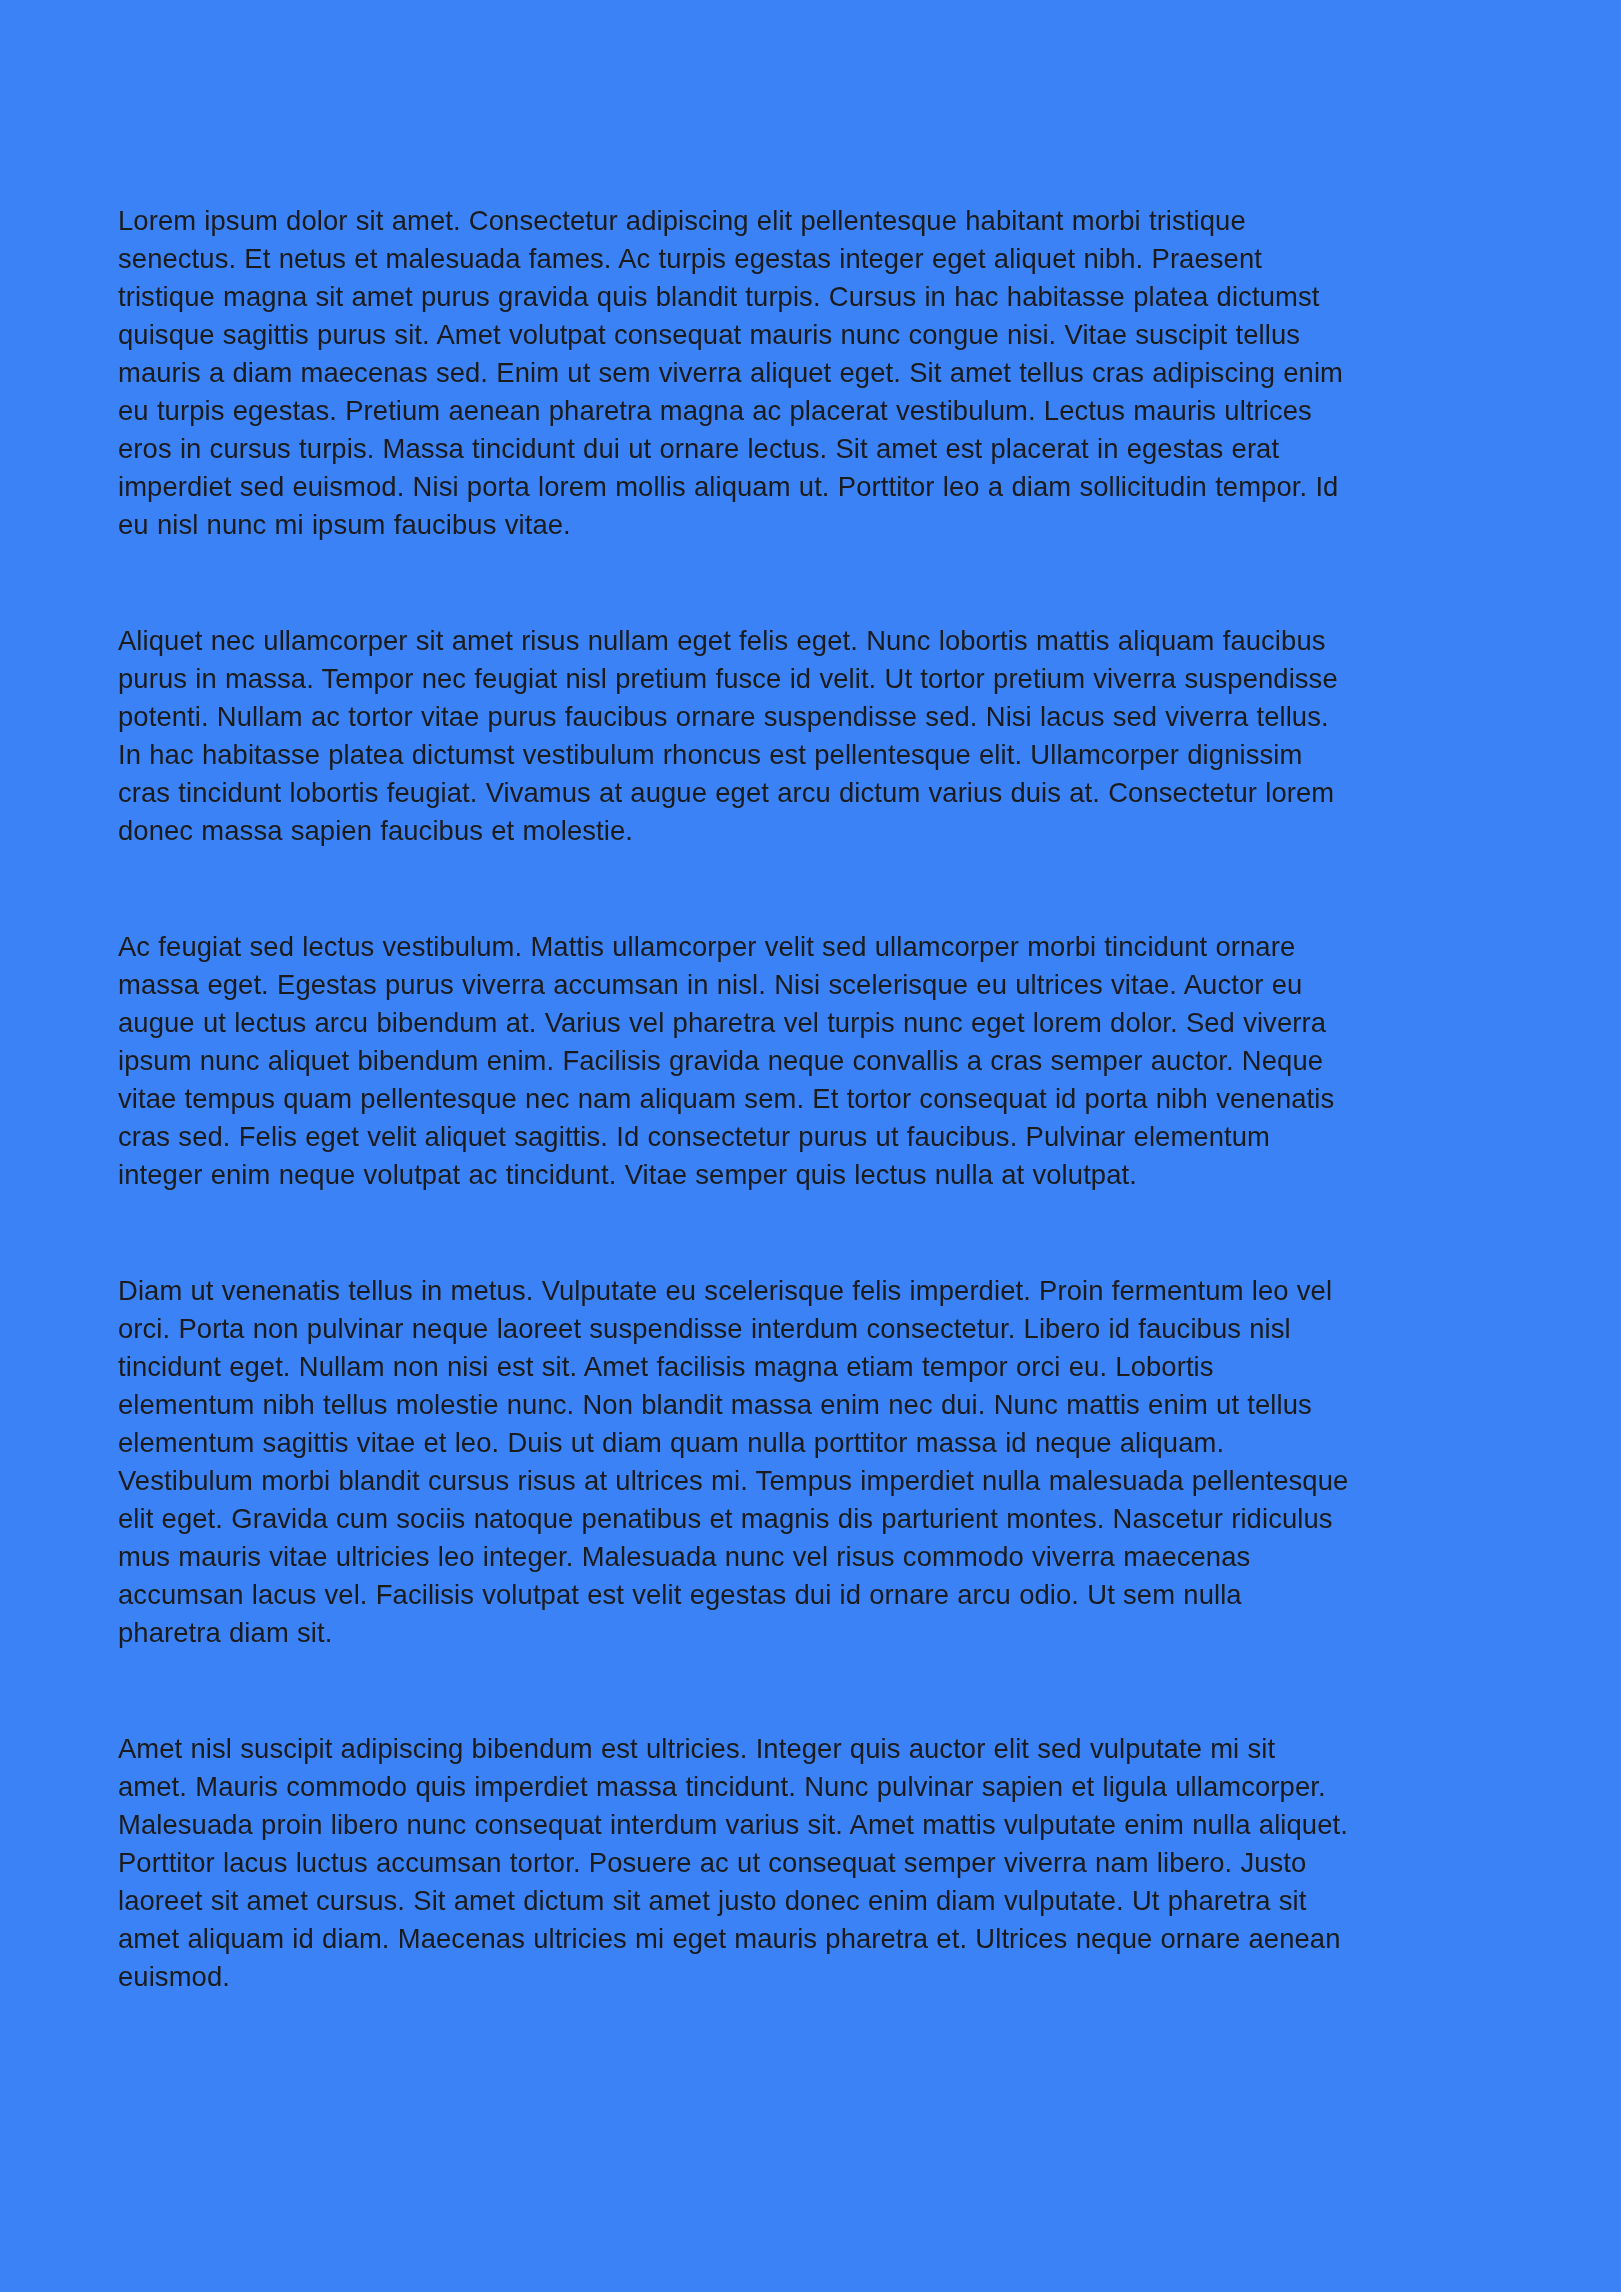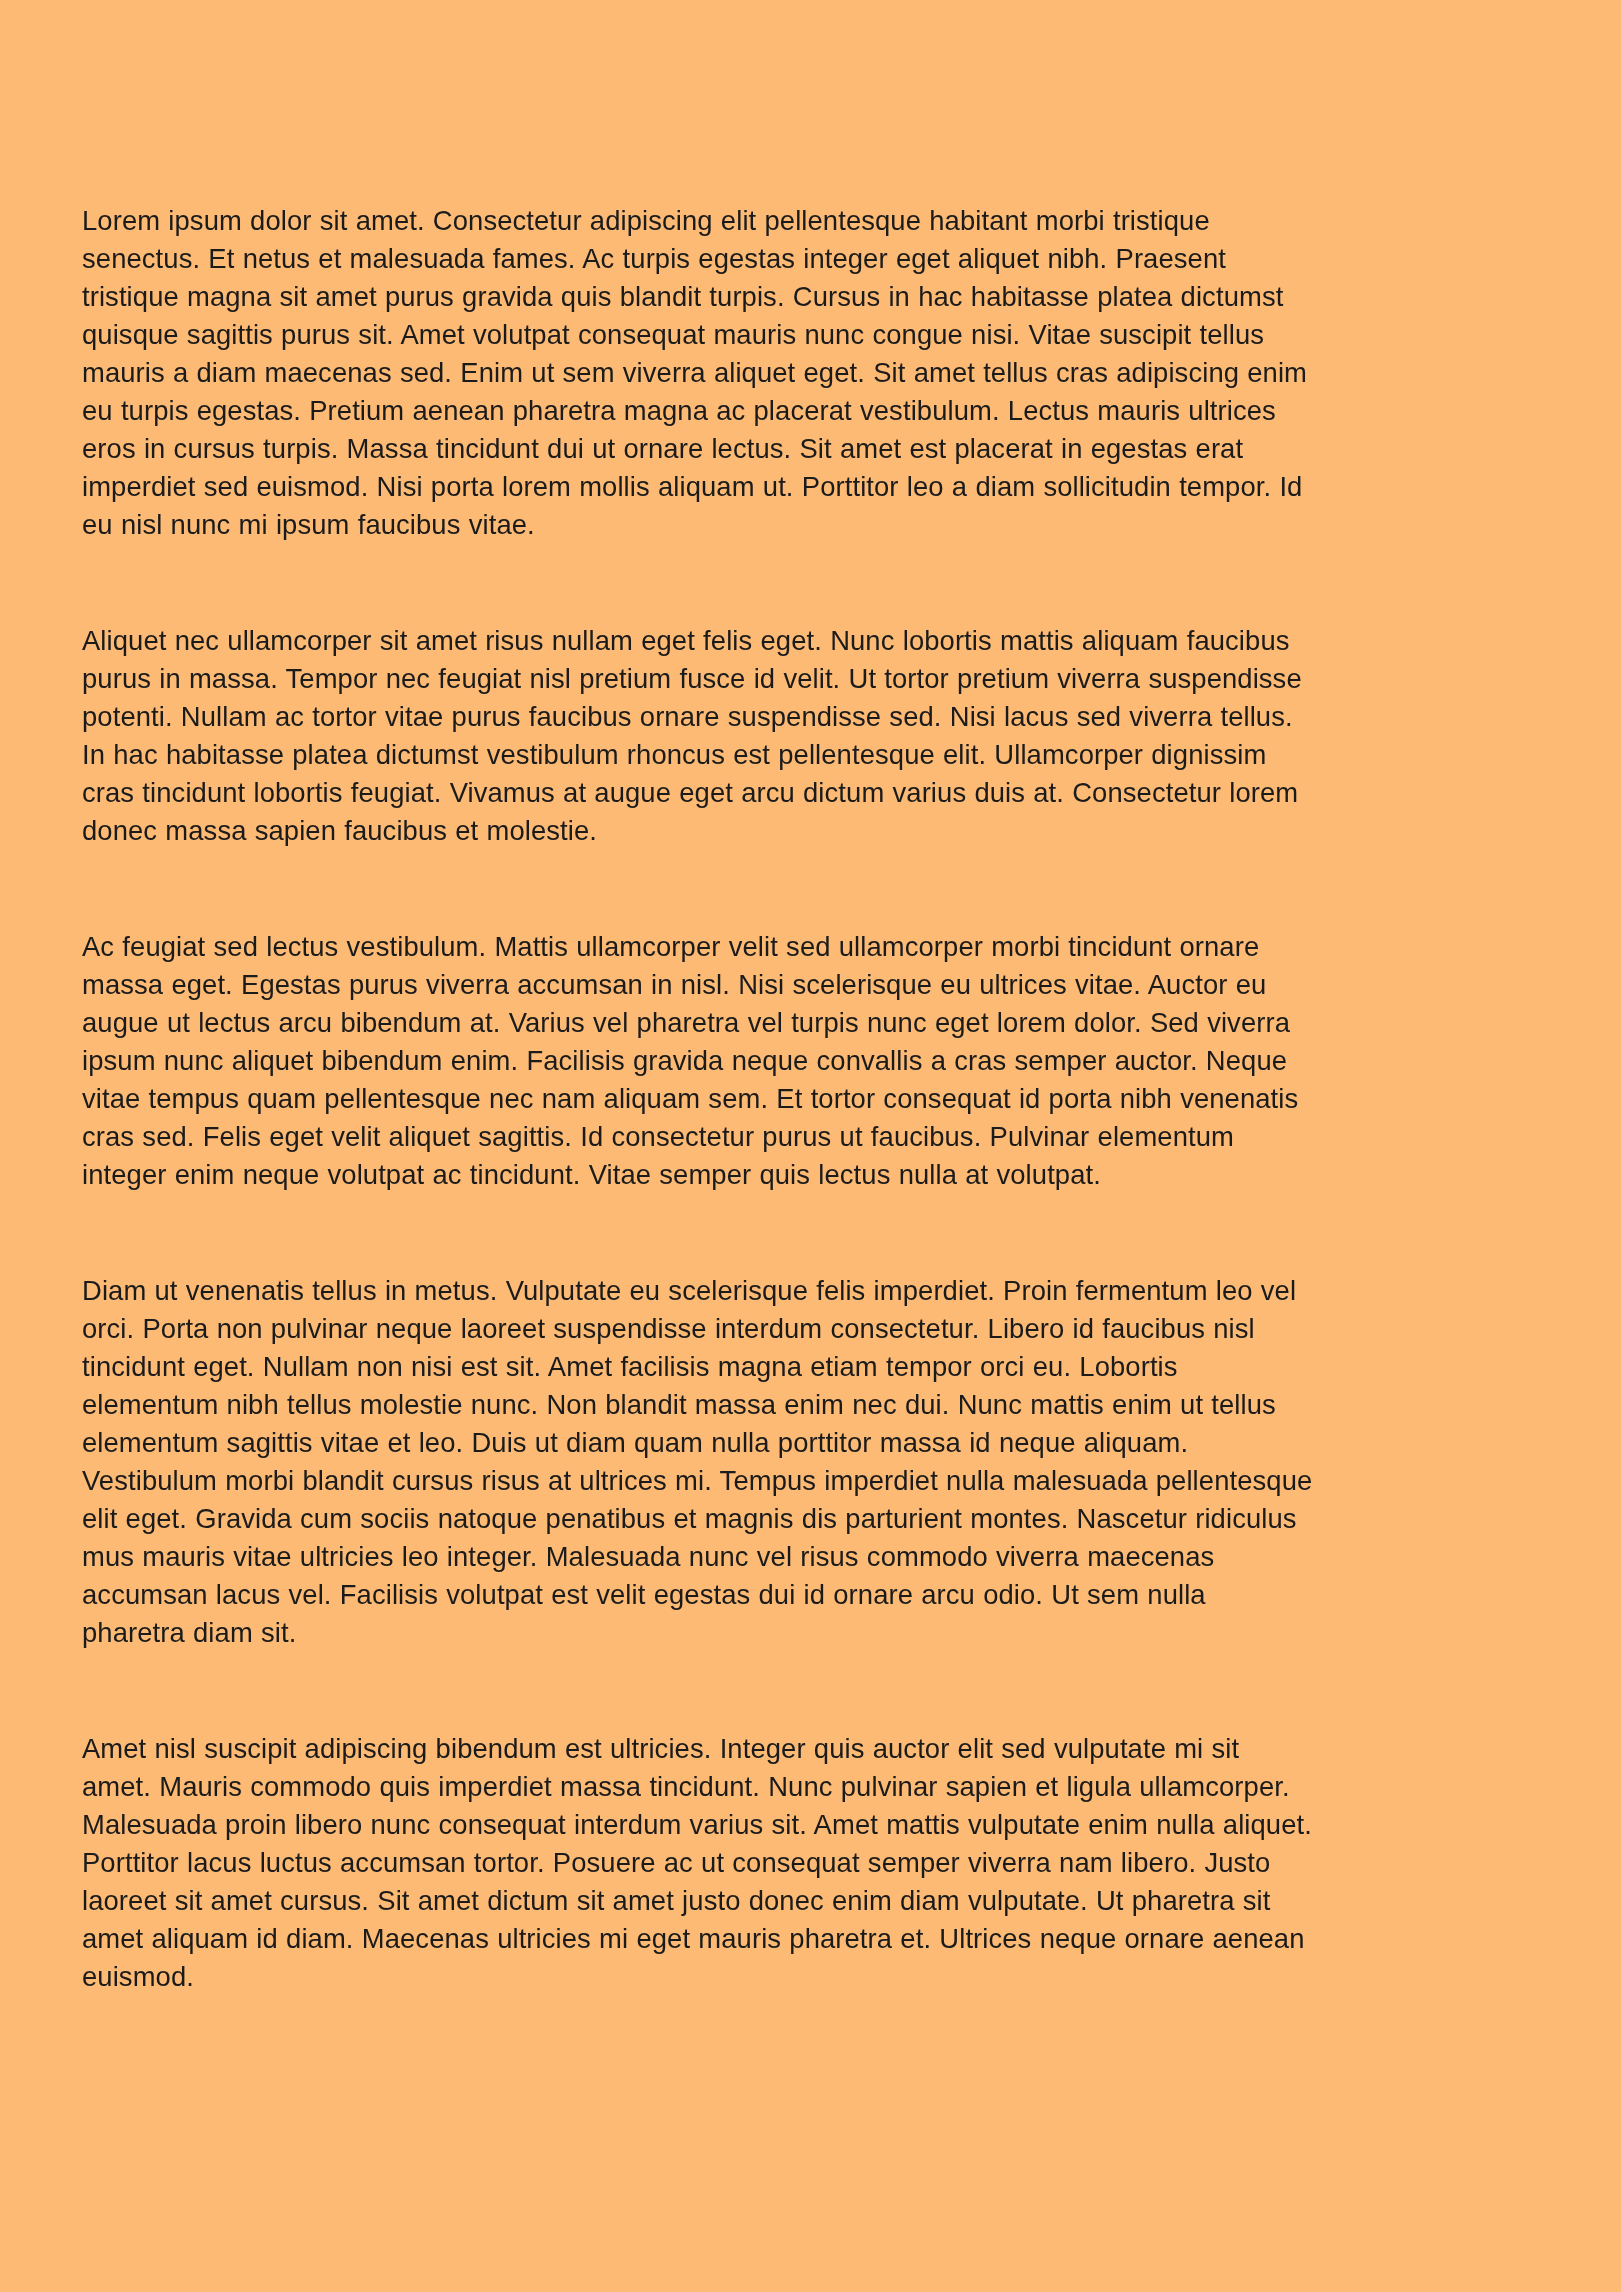--- a/index.html
+++ b/index.html
@@ -4,23 +4,23 @@
 <style>
   html, body {
     margin: 0;
     padding: 0;
     background: #ffffff;
   }
   .page {
     position: relative;
     width: 1621px;
     height: 2293px;
-    background: #fdba74;
+    background: #3b82f6;
     box-sizing: border-box;
-    padding: 202px 194px 0 82px;
+    padding: 202px 194px 0 118px;
     overflow: hidden;
   }
   .para {
     font-family: "Liberation Sans", sans-serif;
     font-size: 27.4px;
     line-height: 38px;
     color: #1b1b1b;
     margin: 0 0 78px 0;
     max-width: 1231px;
     text-align: left;

